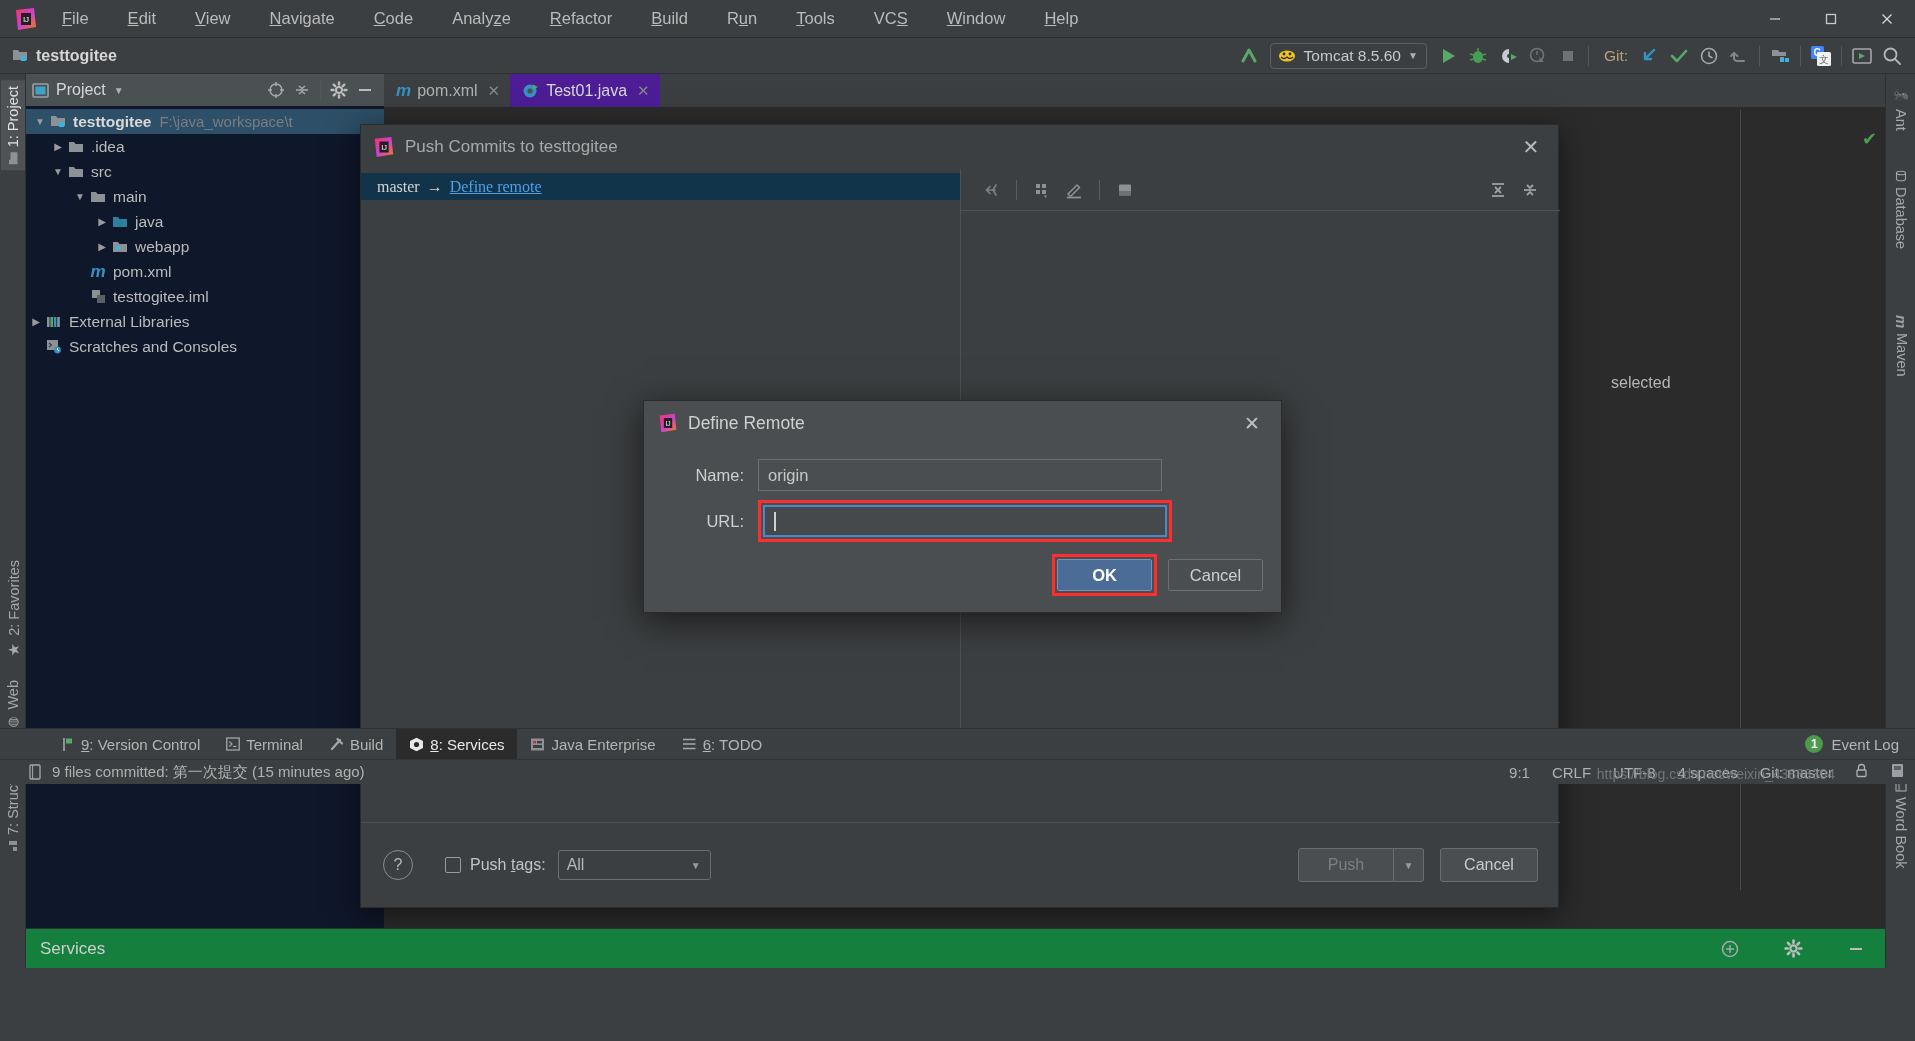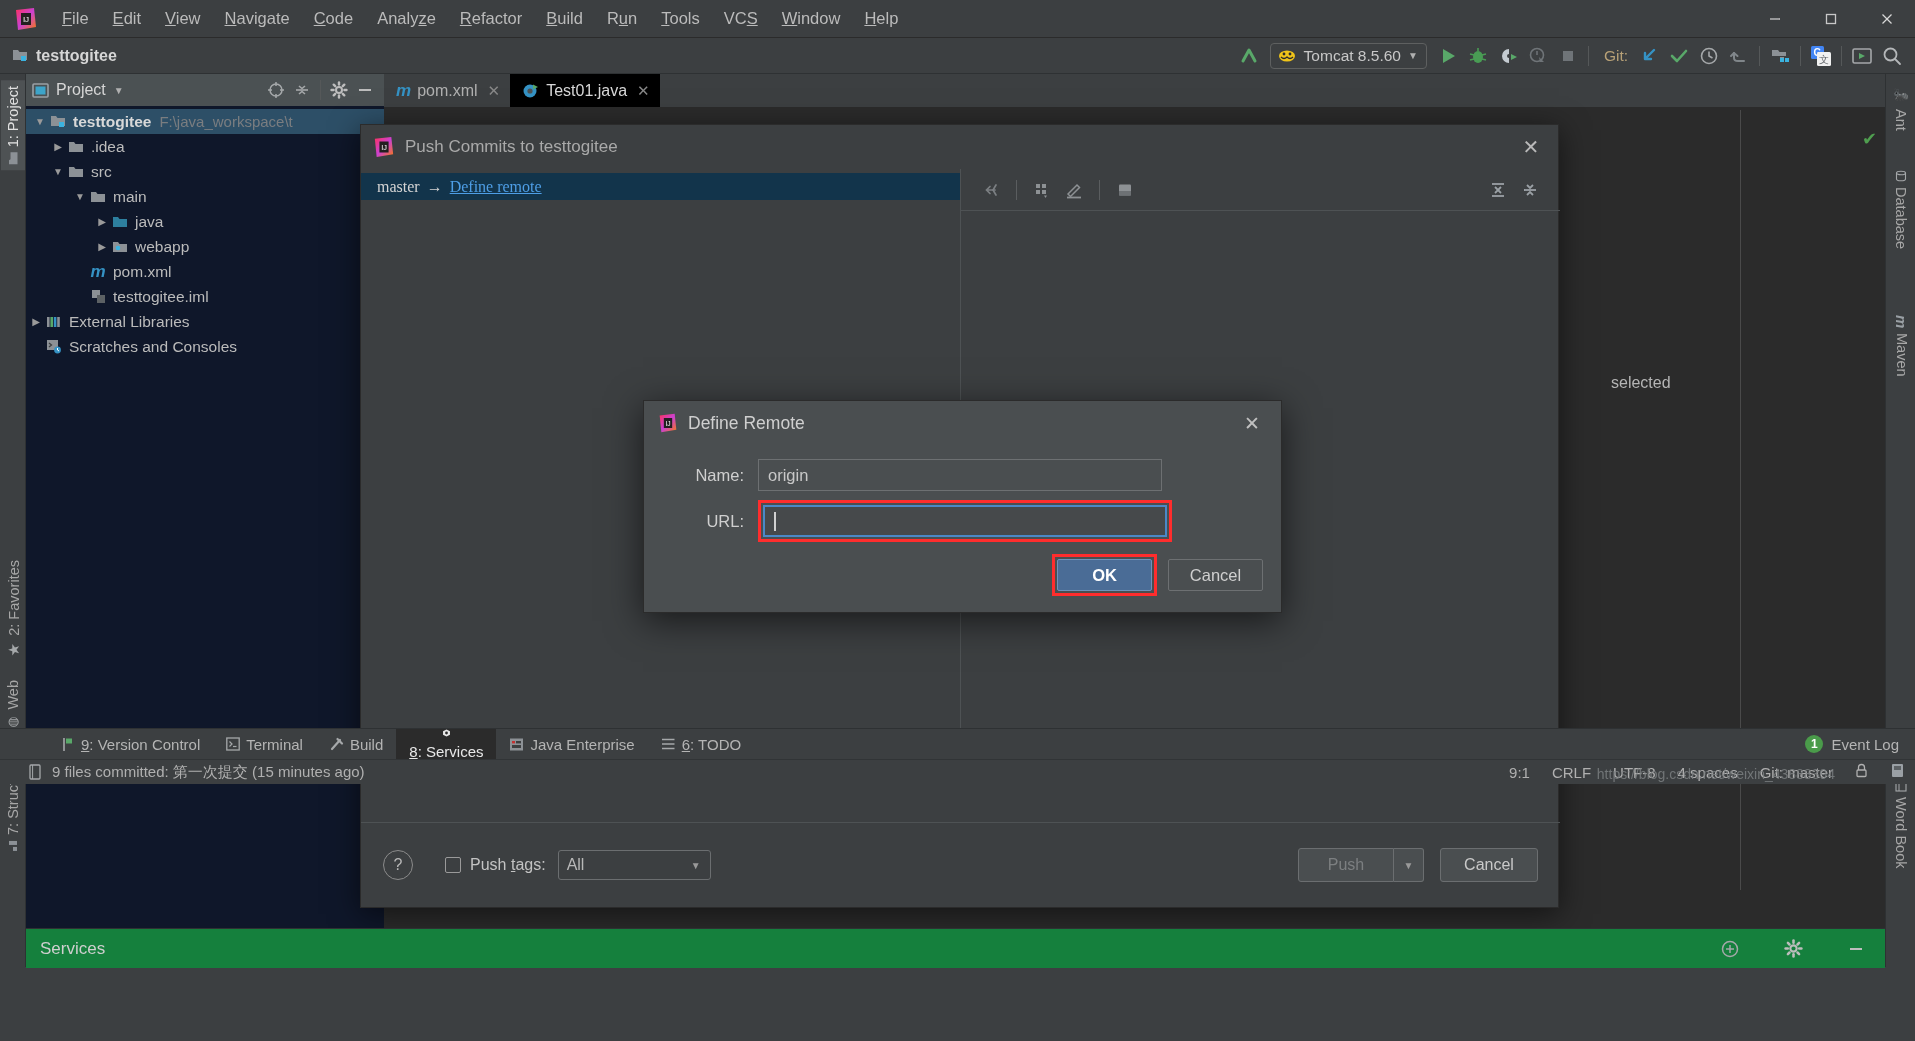--- a/index.html
+++ b/index.html
@@ -21,21 +21,21 @@
   .titlebar {
     position: absolute; top: 0; left: 0; width: 1915px; height: 38px;
     background: #3c3f41;
     display: flex; align-items: center;
     border-bottom: 1px solid #2b2b2b;
   }
   .ij-logo {
     width: 24px; height: 24px; margin-left: 14px; margin-right: 12px;
     position: relative; flex: none;
   }
-  .menubar { display: flex; align-items: center; gap: 0px; }
+  .menubar { display: flex; align-items: center; gap: 15px; }
   .menu-item {
     color: #bbbbbb; font-size: 16.5px; padding: 3px 12px;
     cursor: default; white-space: nowrap;
   }
   .menu-item u { text-decoration: underline; }
   .win-title {
     color: #808386; font-size: 16px; margin-left: 22px; white-space: nowrap;
   }
   .win-ctrls {
     position: absolute; right: 0; top: 0; height: 38px;
@@ -117,21 +117,21 @@
 
   
   .edtabs {
     position: absolute; left: 384px; top: 74px; width: 1501px; height: 33px;
     background: #3c3f41; display: flex; align-items: flex-end;
   }
   .edtab {
     height: 33px; display: flex; align-items: center; gap: 6px;
     padding: 0 10px 0 12px; font-size: 16px; color: #b0b0b0;
   }
-  .edtab.active { background: #000000; color: #d8d8d8; }
+  .edtab.active { background: #4c1d95; color: #d8d8d8; }
   .edtab .x { color: #888; font-size: 15px; margin-left: 4px; }
 
   
   .editorbg {
     position: absolute; left: 384px; top: 107px; width: 1501px; height: 860px;
     background: #2b2b2b;
   }
   .gutterline { position: absolute; left: 1740px; top: 110px; width: 1px; height: 780px; background: #4a4a4a;}
   .greencheck { position: absolute; left: 1862px; top: 128px; color: #4f9e4f; font-size: 18px;}
 
@@ -271,21 +271,21 @@
   
   .twbar {
     position: absolute; left: 0; bottom: 25px; width: 1915px; height: 31px;
     background: #3c3f41; display: flex; align-items: center;
     border-top: 1px solid #2e3133;
   }
   .twtab {
     height: 31px; display: flex; align-items: center; gap: 6px;
     padding: 0 13px; font-size: 15px; color: #b4b4b4;
   }
-  .twtab.sel { background: #2b2b2b; color: #e8e8e8; flex-direction: column; }
+  .twtab.sel { background: #2b2b2b; color: #e8e8e8; }
   .twtab u { text-decoration: underline; }
   .ev-log {
     position: absolute; right: 16px; display: flex; align-items: center; gap: 8px;
     font-size: 15px; color: #b4b4b4;
   }
   .ev-badge {
     width: 18px; height: 18px; border-radius: 50%; background: #4a9b4a;
     color: #fff; font-size: 12px; font-weight: bold;
     display: flex; align-items: center; justify-content: center;
   }

